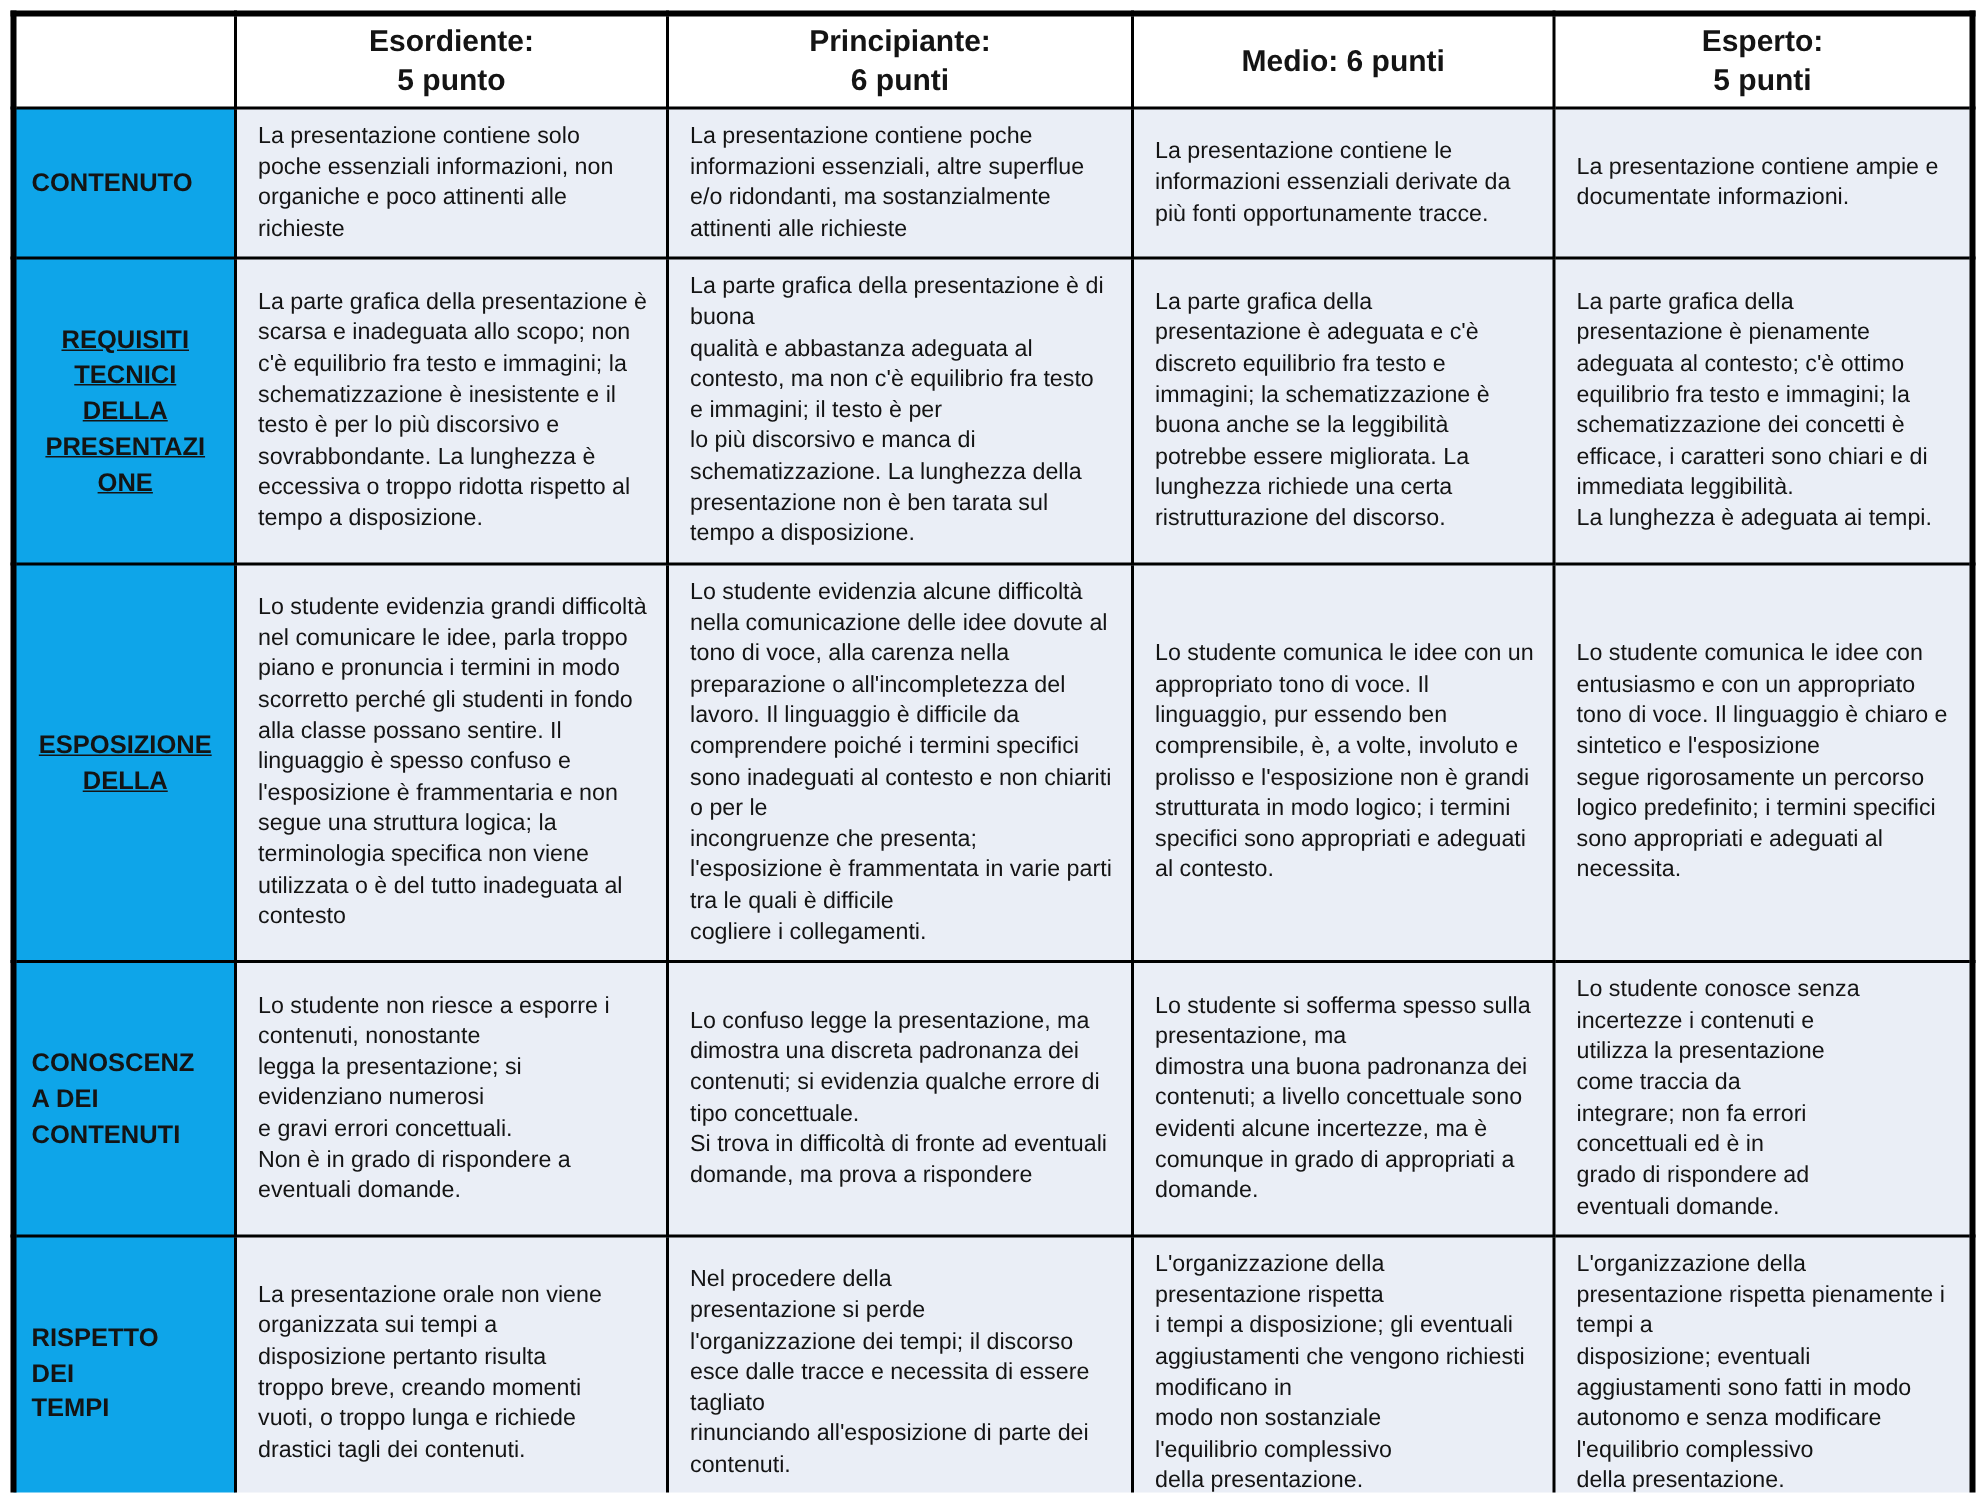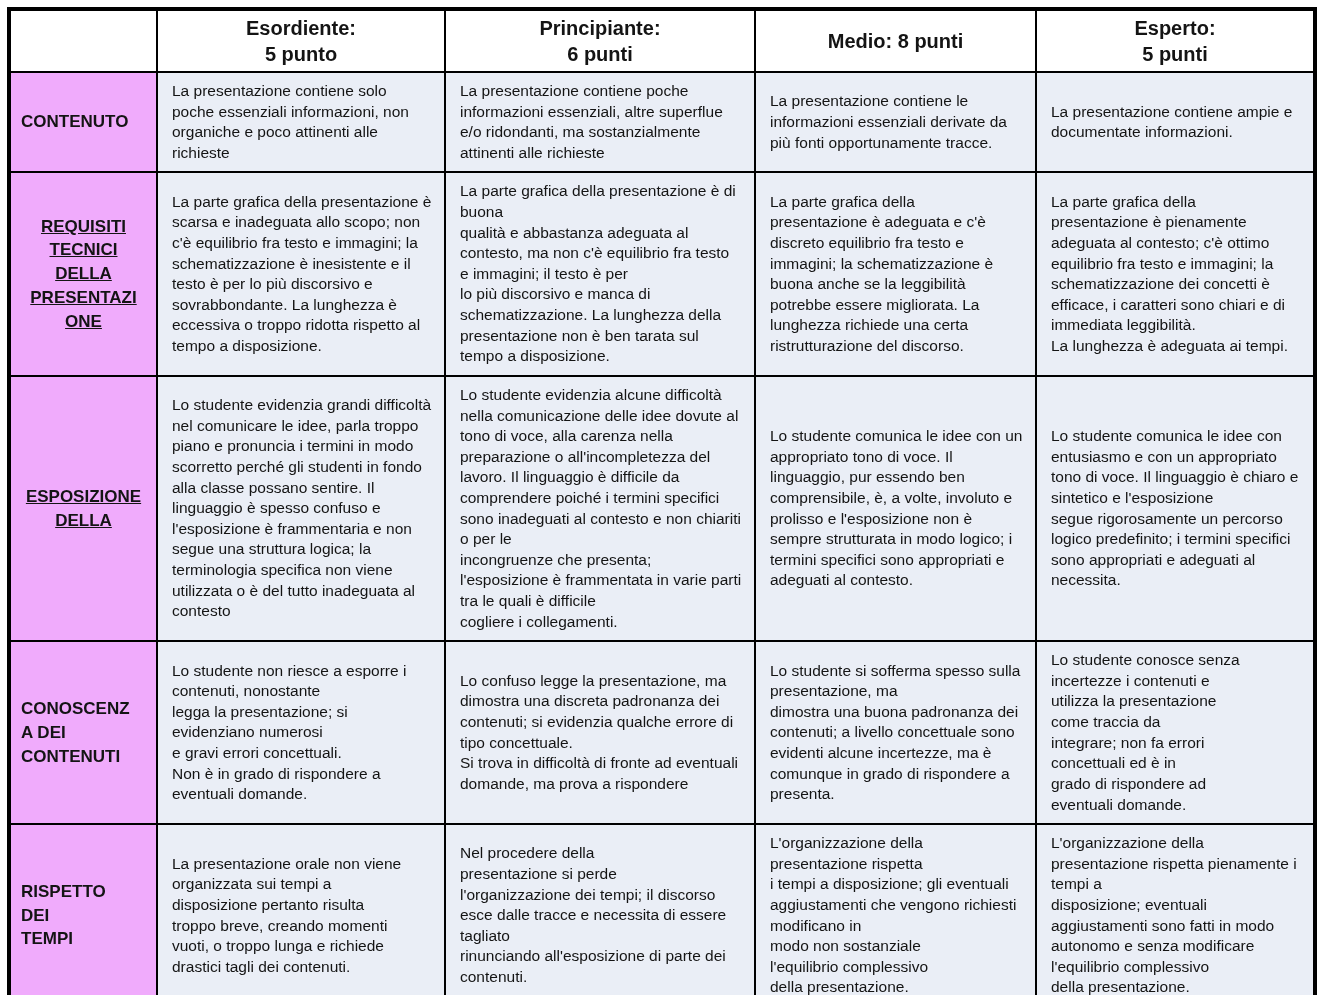--- a/index.html
+++ b/index.html
@@ -26,21 +26,21 @@
     font-size: 20px;
     font-weight: bold;
     text-align: center;
     vertical-align: middle;
     white-space: pre-line;
     line-height: 1.3;
     padding: 4px 6px;
   }
 
   th.crit {
-    background: #f0abfc;
+    background: #0ea5e9;
     font-size: 17px;
     font-weight: bold;
     vertical-align: middle;
     white-space: pre-line;
     line-height: 1.4;
     padding: 4px 8px;
   }
   th.crit.lbl-left  { text-align: left; padding-left: 10px; }
   th.crit.lbl-center{ text-align: center; text-decoration: underline; }
 
@@ -66,21 +66,21 @@
       <col style="width:281px">
       <col style="width:279px">
     </colgroup>
     <thead>
       <tr style="height:60px">
         <th></th>
         <th>Esordiente:
 5 punto</th>
         <th>Principiante:
 6 punti</th>
-        <th>Medio: 8 punti</th>
+        <th>Medio: 6 punti</th>
         <th>Esperto:
 5 punti</th>
       </tr>
     </thead>
     <tbody>
       <tr style="height:88px">
         <th class="crit lbl-left">CONTENUTO</th>
         <td class="desc">La presentazione contiene solo poche essenziali informazioni, non organiche e poco attinenti alle richieste</td>
         <td class="desc">La presentazione contiene poche informazioni essenziali, altre superflue e/o ridondanti, ma sostanzialmente attinenti alle richieste</td>
         <td class="desc">La presentazione contiene le informazioni essenziali derivate da più fonti opportunamente tracce.</td>
@@ -103,37 +103,37 @@
 presentazione è pienamente adeguata al contesto; c'è ottimo equilibrio fra testo e immagini; la schematizzazione dei concetti è efficace, i caratteri sono chiari e di immediata leggibilità.
 La lunghezza è adeguata ai tempi.</td>
       </tr>
       <tr style="height:248px">
         <th class="crit lbl-center">ESPOSIZIONE
 DELLA</th>
         <td class="desc">Lo studente evidenzia grandi difficoltà nel comunicare le idee, parla troppo piano e pronuncia i termini in modo scorretto perché gli studenti in fondo alla classe possano sentire. Il linguaggio è spesso confuso e l'esposizione è frammentaria e non segue una struttura logica; la terminologia specifica non viene utilizzata o è del tutto inadeguata al contesto</td>
         <td class="desc">Lo studente evidenzia alcune difficoltà nella comunicazione delle idee dovute al tono di voce, alla carenza nella preparazione o all'incompletezza del lavoro. Il linguaggio è difficile da comprendere poiché i termini specifici sono inadeguati al contesto e non chiariti o per le
 incongruenze che presenta; l'esposizione è frammentata in varie parti tra le quali è difficile
 cogliere i collegamenti.</td>
-        <td class="desc">Lo studente comunica le idee con un appropriato tono di voce. Il linguaggio, pur essendo ben comprensibile, è, a volte, involuto e prolisso e l'esposizione non è sempre strutturata in modo logico; i termini specifici sono appropriati e adeguati al contesto.</td>
+        <td class="desc">Lo studente comunica le idee con un appropriato tono di voce. Il linguaggio, pur essendo ben comprensibile, è, a volte, involuto e prolisso e l'esposizione non è grandi strutturata in modo logico; i termini specifici sono appropriati e adeguati al contesto.</td>
         <td class="desc">Lo studente comunica le idee con entusiasmo e con un appropriato tono di voce. Il linguaggio è chiaro e sintetico e l'esposizione
 segue rigorosamente un percorso logico predefinito; i termini specifici sono appropriati e adeguati al necessita.</td>
       </tr>
       <tr style="height:168px">
         <th class="crit lbl-left">CONOSCENZ
 A DEI
 CONTENUTI</th>
         <td class="desc">Lo studente non riesce a esporre i contenuti, nonostante
 legga la presentazione; si
 evidenziano numerosi
 e gravi errori concettuali.
 Non è in grado di rispondere a eventuali domande.</td>
         <td class="desc">Lo confuso legge la presentazione, ma dimostra una discreta padronanza dei contenuti; si evidenzia qualche errore di tipo concettuale.
 Si trova in difficoltà di fronte ad eventuali domande, ma prova a rispondere</td>
         <td class="desc">Lo studente si sofferma spesso sulla presentazione, ma
-dimostra una buona padronanza dei contenuti; a livello concettuale sono evidenti alcune incertezze, ma è comunque in grado di rispondere a presenta.</td>
+dimostra una buona padronanza dei contenuti; a livello concettuale sono evidenti alcune incertezze, ma è comunque in grado di appropriati a domande.</td>
         <td class="desc">Lo studente conosce senza incertezze i contenuti e
 utilizza la presentazione
 come traccia da
 integrare; non fa errori
 concettuali ed è in
 grado di rispondere ad
 eventuali domande.</td>
       </tr>
       <tr style="height:164px">
         <th class="crit lbl-left">RISPETTO

